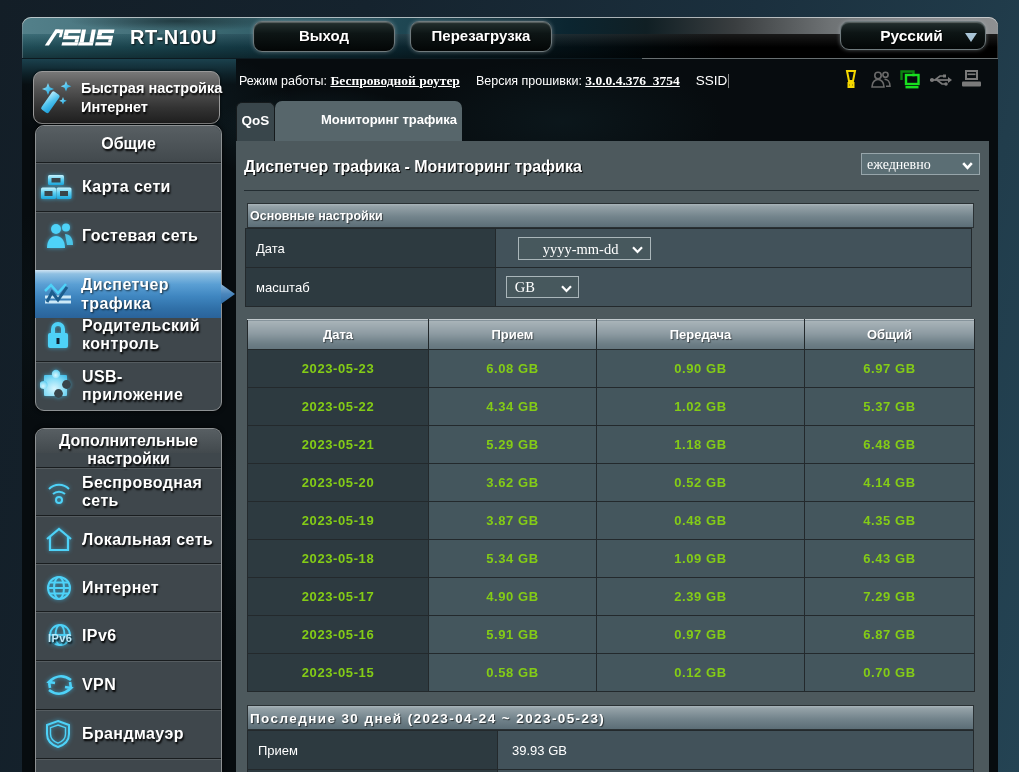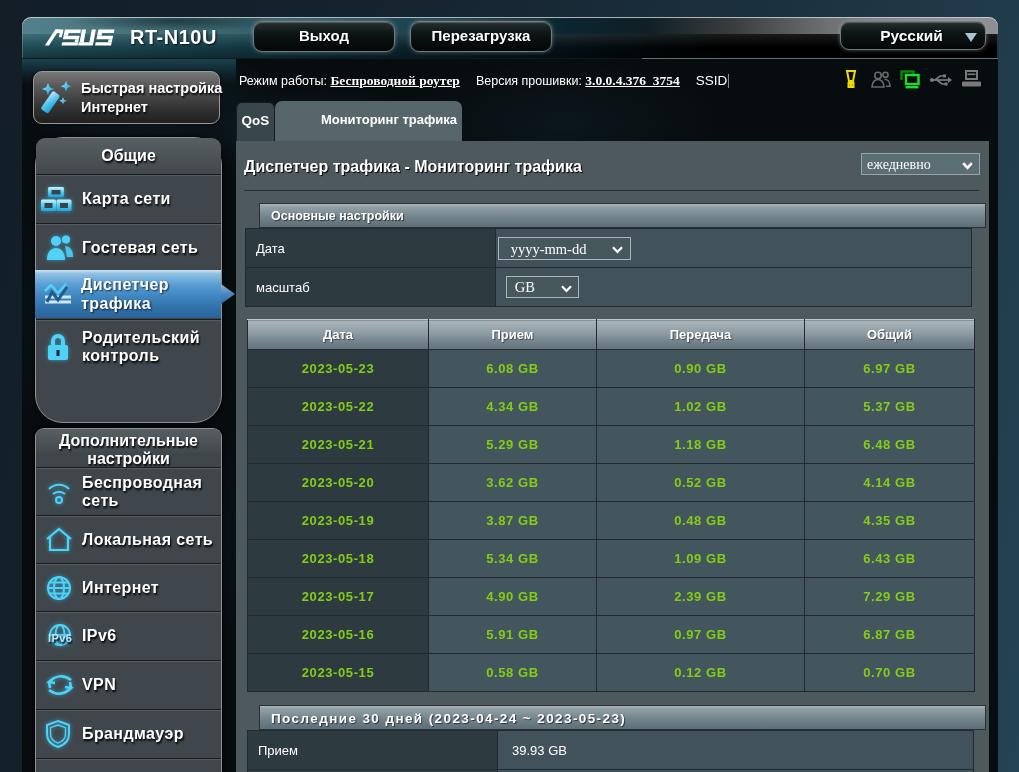--- a/index.html
+++ b/index.html
@@ -36,21 +36,21 @@
 .hs-text{position:absolute;top:56px;color:#fff;font-size:12.5px;white-space:nowrap;}
 .hs-link{font-family:"Liberation Serif",serif;font-weight:bold;text-decoration:underline;font-size:13.5px;}
 
 .sic{position:absolute;top:53px;}
 
 #qis{position:absolute;left:11px;top:54px;width:185px;height:51px;border-radius:9px;
   background:linear-gradient(180deg,#787878 0%,#565656 30%,#333 70%,#1f1f1f 100%);
   border:1px solid #999;box-shadow:0 0 3px rgba(0,0,0,.8);}
 #qis .txt{position:absolute;left:47px;top:7px;color:#fff;font-weight:bold;font-size:14.5px;line-height:19px;text-shadow:1px 2px 2px #000;white-space:nowrap;}
 .menubox{position:absolute;left:13px;width:185px;border:1px solid #8d9193;border-radius:9px;background:#3f474c;box-shadow:0 0 4px rgba(0,0,0,.9);}
-#box1{top:120px;height:284px;border-radius:28px;}
+#box1{top:108px;height:284px;}
 #box2{top:411px;height:344px;border-bottom:none;border-radius:9px 9px 0 0;}
 .mhead{position:absolute;left:0;width:100%;color:#fff;font-weight:bold;font-size:16px;text-align:center;text-shadow:1px 2px 2px #000;
   background:linear-gradient(180deg,#585f63 0%,#42494d 100%);border-radius:9px 9px 0 0;box-sizing:border-box;}
 .mitem{position:absolute;left:0;width:100%;color:#fff;font-weight:bold;font-size:16px;letter-spacing:.4px;
   text-shadow:1px 2px 2px #000;border-top:1px solid #191d1f;box-shadow:inset 0 1px 0 #555c60;box-sizing:border-box;padding-left:27px;}
 .mitem .lbl{position:absolute;left:46px;top:50%;transform:translateY(-50%);line-height:18px;white-space:nowrap;}
 .mitem svg{position:absolute;left:7px;top:50%;transform:translateY(-50%);filter:drop-shadow(0 0 2px rgba(60,190,235,.7));}
 #sel-item{position:absolute;left:13px;top:253px;width:186px;height:48px;z-index:5;
   background:linear-gradient(180deg,#cfe3f2 0%,#8fc0e2 8%,#5a9fd4 30%,#3f86c0 55%,#3070a8 80%,#2a639a 100%);}
 #sel-arrow{position:absolute;left:199px;top:267px;width:14px;height:20px;z-index:6;}
@@ -61,21 +61,21 @@
 #tab-qos{left:214px;top:85px;width:37px;height:39px;line-height:36px;background:#39464b;border-radius:6px 6px 0 0;border:1px solid #151a1c;border-bottom:none;}
 #tab-act{left:253px;top:84px;width:146px;height:40px;line-height:38px;background:#57666b;border-radius:7px 7px 0 0;font-size:13px;padding-left:41px;}
 
 #panel{position:absolute;left:214px;top:124px;width:753px;height:631px;background:#4d595d;}
 #ptitle{position:absolute;left:8px;top:17px;color:#fff;font-weight:bold;font-size:16px;text-shadow:1px 1px 1px #000;}
 #sel-top{position:absolute;left:625px;top:12px;width:119px;height:22px;background:#5b6e74;border:1px solid #97a5aa;
   color:#fff;font-family:"Liberation Serif",serif;font-size:14px;line-height:21px;padding-left:5px;box-sizing:border-box;}
 
 .sechead{position:absolute;left:11px;width:727px;height:25px;color:#fff;font-weight:bold;font-size:12.5px;line-height:25px;
   background:linear-gradient(180deg,#aab5ba 0%,#95a2a8 10%,#73848c 55%,#5c6e77 100%);
-  border:1px solid #2a3134;box-sizing:border-box;padding-left:11px;text-shadow:1px 1px 1px rgba(0,0,0,.6);margin-left:12px;}
+  border:1px solid #2a3134;box-sizing:border-box;padding-left:2px;text-shadow:1px 1px 1px rgba(0,0,0,.6);}
 table{border-collapse:collapse;} td,th{padding:0;}
 #t1{position:absolute;left:9px;top:62px;}
 #t1 td{border:1px solid #23292c;color:#fff;font-size:13px;}
 #t1 .lab{width:249px;box-sizing:border-box;background:#2d3a40;padding-left:10px;}
 #t1 .val{width:474px;background:#42525a;}
 .fsel{display:inline-block;position:relative;background:#47585d;border:1px solid #aab6ba;color:#fff;
   font-family:"Liberation Serif",serif;font-size:14.5px;box-sizing:border-box;}
 #t2{position:absolute;left:11px;top:178px;}
 #t2 td{border:1px solid #23292c;color:#84cc16;font-size:13px;font-weight:bold;text-align:center;letter-spacing:.6px;}
 #t2 th{border:1px solid #23292c;border-top:1px solid #c2cacd;color:#fff;font-size:13px;font-weight:bold;text-align:center;
@@ -220,20 +220,37 @@
     <div class="mitem" style="top:181px;height:54px;">
       <svg width="30" height="32" viewBox="0 0 30 32">
           <g fill="#4ed2f8">
         <path d="M8,14 v-4 a7,7 0 0 1 14,0 v4 h-4 v-4 a3,3 0 0 0 -6,0 v4 Z"></path>
         <rect x="5" y="14" width="20" height="15" rx="2"></rect>
         <rect x="13.5" y="19" width="3" height="6" fill="#123"></rect>
           </g>
         </svg>
       <div class="lbl">Родительский<br>контроль</div>
     </div>
+    <div class="mitem" style="top:235px;height:48px;">
+      <svg width="34" height="34" viewBox="0 0 34 34" style="left:4px;">
+        <defs>
+            <radialGradient id="pz" cx=".45" cy=".65" r=".9">
+          <stop offset="0" stop-color="#d8f6fe"></stop>
+              <stop offset=".5" stop-color="#8adef7"></stop>
+              <stop offset="1" stop-color="#2cb3e4"></stop>
+        </radialGradient>
+          </defs>
+        <rect x="4" y="6" width="23" height="21" rx="1" fill="url(#pz)"></rect>
+        <circle cx="16" cy="5" r="4.2" fill="url(#pz)"></circle>
+        <circle cx="3.5" cy="16" r="4" fill="url(#pz)"></circle>
+        <circle cx="26.5" cy="15.5" r="4.4" fill="#39444a"></circle>
+        <circle cx="18.5" cy="24.5" r="4.4" fill="#39444a"></circle>
+      </svg>
+      <div class="lbl">USB-<br>приложение</div>
+    </div>
   </div>
 
   <svg id="sel-arrow" viewBox="0 0 14 20">
       <defs>
         <linearGradient id="ag" x1="0" y1="0" x2="0" y2="1">
           <stop offset="0" stop-color="#8cb6d9"></stop>
           <stop offset=".5" stop-color="#4a86bc"></stop>
           <stop offset="1" stop-color="#2e6ca6"></stop>
         </linearGradient>
       </defs>
@@ -322,21 +339,21 @@
     <div id="sel-top">ежедневно<svg style="position:absolute;right:6px;top:8px;" width="11" height="8" viewBox="0 0 11 8">
           <path d="M1.2,1.2 L5.5,5.8 L9.8,1.2" stroke="#fff" stroke-width="2.6" fill="none"></path>
         </svg></div>
 
     <div class="sechead" style="top:62px;">Основные настройки</div>
     <table id="t1" style="top:87px;width:727px;table-layout:fixed;">
       <tbody>
           <tr style="height:39px;">
             <td class="lab">Дата</td>
             <td class="val">
-        <div class="fsel" style="width:133px;height:23px;line-height:22px;padding-left:12px;margin-left:2px;">yyyy-mm-dd<svg style="position:absolute;right:7px;top:8px;" width="11" height="8" viewBox="0 0 11 8">
+        <div class="fsel" style="width:133px;height:23px;line-height:22px;padding-left:24px;margin-left:22px;">yyyy-mm-dd<svg style="position:absolute;right:7px;top:8px;" width="11" height="8" viewBox="0 0 11 8">
                   <path d="M1,1.2 L5.5,6 L10,1.2" stroke="#fff" stroke-width="2.2" fill="none"></path>
                 </svg></div>
       </td>
           </tr>
       <tr style="height:39px;">
             <td class="lab">масштаб</td>
             <td class="val">
         <div class="fsel" style="width:73px;height:22px;line-height:21px;padding-left:8px;margin-left:10px;">GB<svg style="position:absolute;right:6px;top:8px;" width="11" height="8" viewBox="0 0 11 8">
                   <path d="M1,1.2 L5.5,6 L10,1.2" stroke="#fff" stroke-width="2.2" fill="none"></path>
                 </svg></div>

